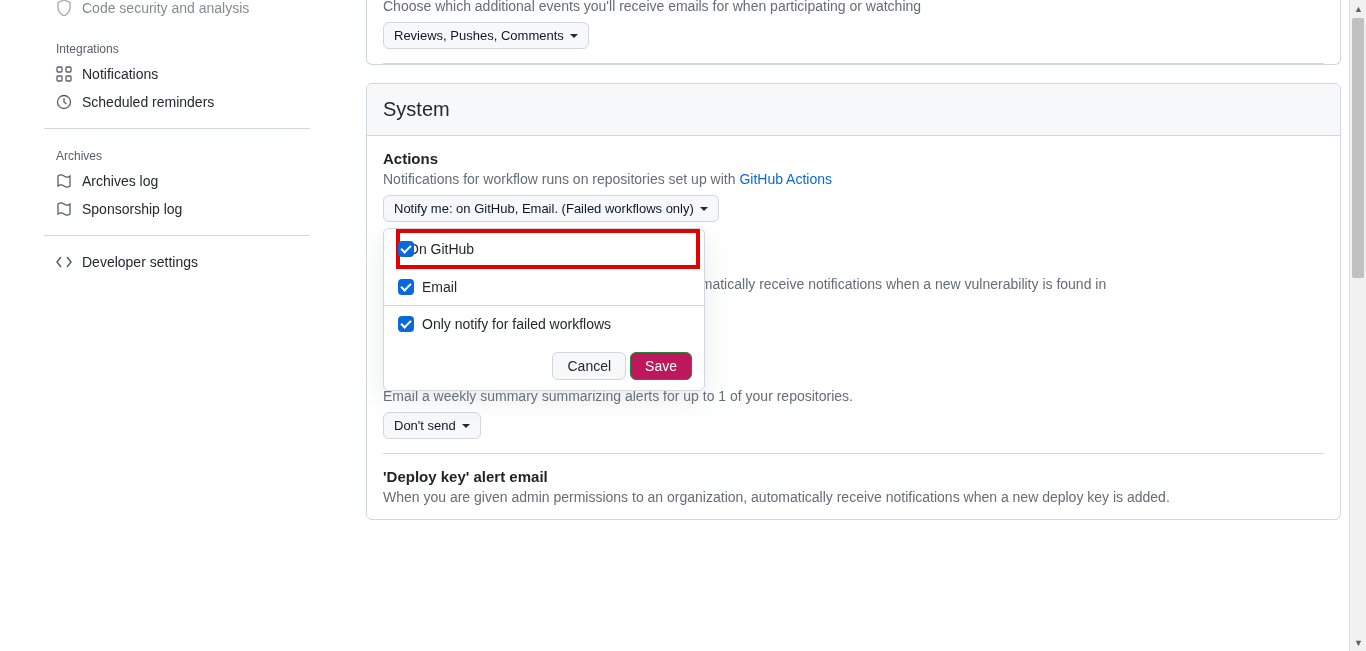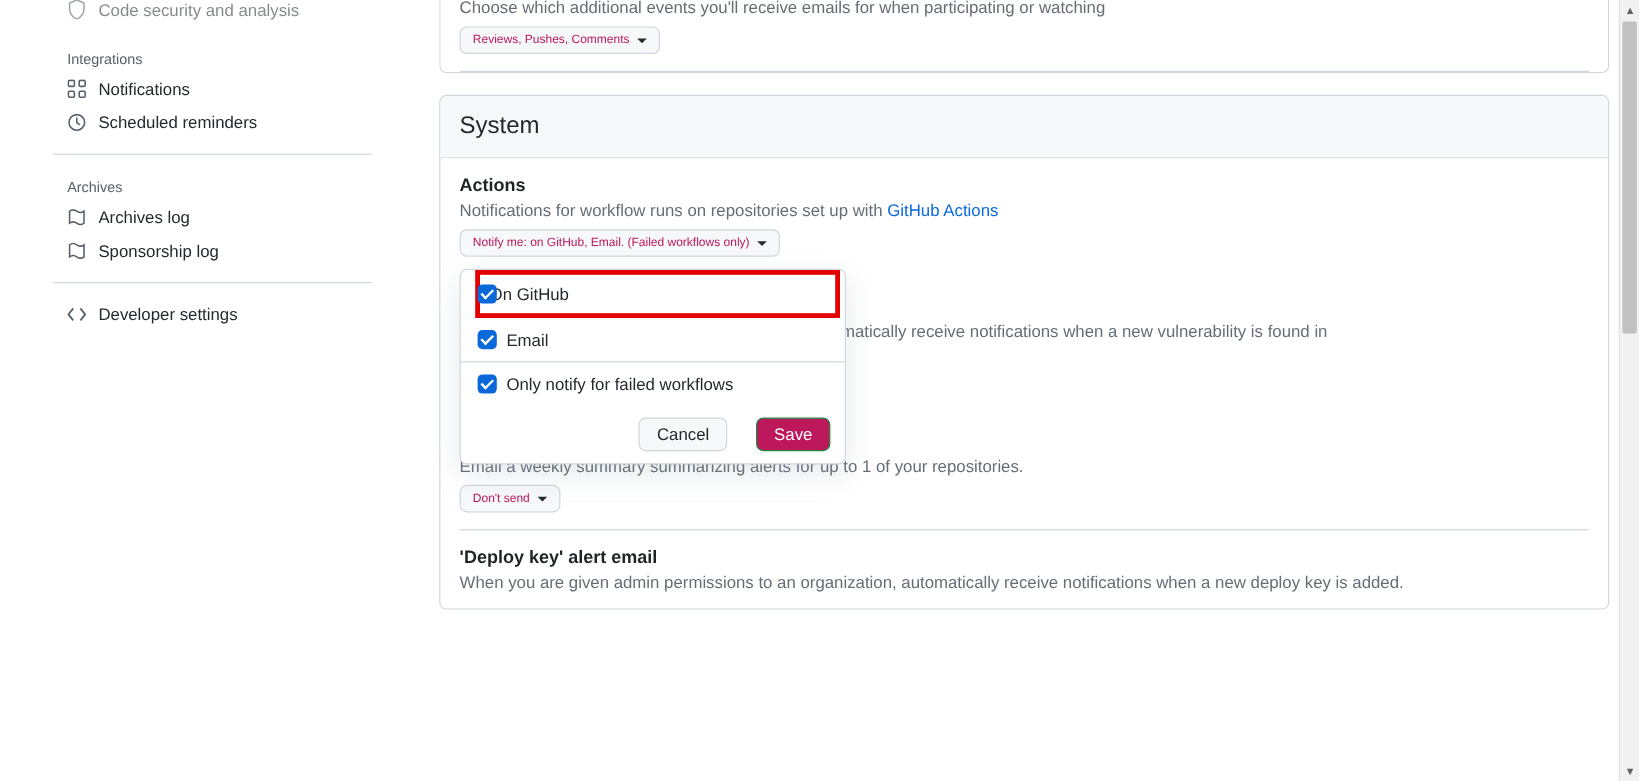--- a/index.html
+++ b/index.html
@@ -94,24 +94,24 @@
   }
   .link { color: #0969da; cursor: pointer; }
   .dropdown-btn {
     display: inline-flex;
     align-items: center;
     gap: 6px;
     border: 1px solid #d0d7de;
     border-radius: 6px;
     background: #f6f8fa;
     padding: 5px 10px;
-    font-size: 10px;
+    font-size: 13px;
     font-weight: 500;
     cursor: pointer;
-    color:#be185d;
+    color:#0f172a;
   }
   .dropdown-btn .caret {
     width: 0; height: 0;
     border-left: 4px solid transparent;
     border-right: 4px solid transparent;
     border-top: 4px solid #24292f;
   }
 
   .popover {
     position: absolute;
@@ -141,21 +141,21 @@
     padding-right: 8px;
     padding-left: 10px;
   }
   .popover .sep {
     border-top: 1px solid #d0d7de;
     margin: 0;
   }
   .popover-footer {
     display: flex;
     justify-content: flex-end;
-    gap: 24px;
+    gap: 4px;
     padding: 10px 12px;
   }
   .btn {
     border: 1px solid #d0d7de;
     border-radius: 6px;
     padding: 5px 14px;
     background: #f6f8fa;
     font-size: 14px;
     font-weight: 500;
     cursor: pointer;

